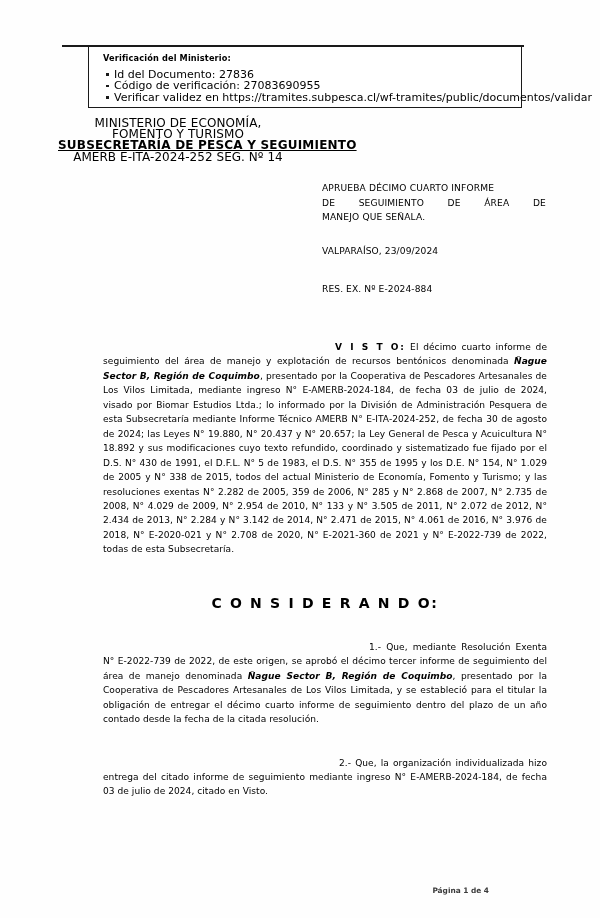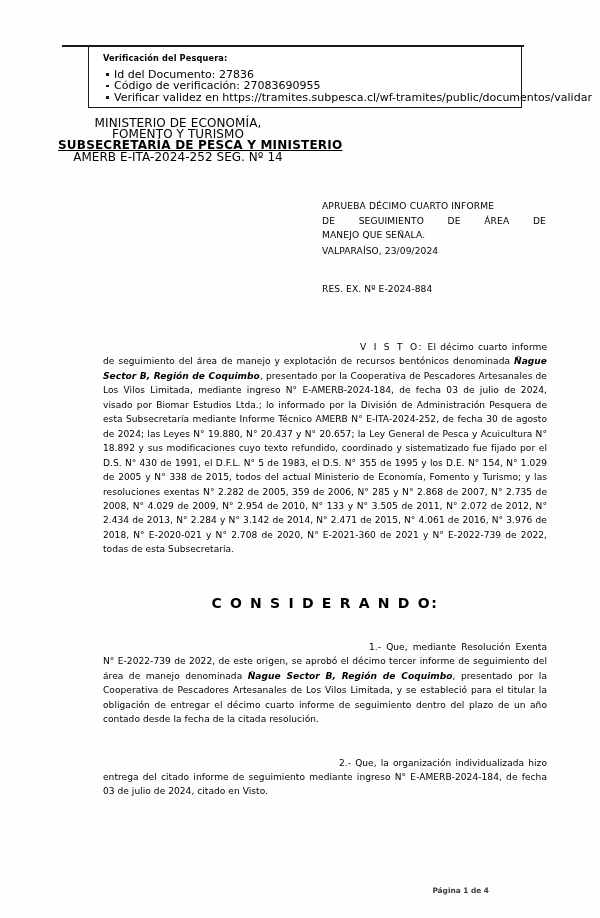--- a/index.html
+++ b/index.html
@@ -103,21 +103,20 @@
   .title-block {
     position: absolute;
     left: 322px;
     top: 181px;
     width: 224px;
     font-size: 9.1px;
     line-height: 14.6px;
     text-align: justify;
     text-align-last: left;
     letter-spacing: 0.15px;
-    margin-top: 18px;
   }
   .title-block .ln { display: block; }
   .title-block .ln.sp {
     display: flex;
     justify-content: space-between;
   }
 
   .place-date {
     position: absolute;
     left: 322px;
@@ -154,23 +153,22 @@
   }
   .lead-in-2 {
     display: inline-block;
     width: 266px;
   }
   .lead-in-3 {
     display: inline-block;
     width: 236px;
   }
   .spaced {
-    font-weight: normal;
+    font-weight: bold;
     letter-spacing: 1.6px;
-    margin-left: 25px;
   }
   .bi {
     font-weight: bold;
     font-style: italic;
   }
   .section-head {
     margin: 0;
     text-align: center;
     font-size: 14px;
     font-weight: bold;
@@ -193,32 +191,32 @@
     color: #3a3a3a;
   }
 </style>
 </head>
 <body>
 
 <div class="page">
 
   <div class="verif-rule"></div>
   <div class="verif-box">
-    <div class="verif-title">Verificación del Pesquera:</div>
+    <div class="verif-title">Verificación del Ministerio:</div>
     <ul class="verif-list">
       <li>Id del Documento: 27836</li>
       <li>Código de verificación: 27083690955</li>
       <li>Verificar validez en https://tramites.subpesca.cl/wf-tramites/public/documentos/validar</li>
     </ul>
   </div>
 
   <div class="ministry">
     <span class="ministry-l1">MINISTERIO DE ECONOMÍA,</span>
     <span class="ministry-l2">FOMENTO Y TURISMO</span>
-    <span class="subsecretaria">SUBSECRETARÍA DE PESCA Y MINISTERIO</span>
+    <span class="subsecretaria">SUBSECRETARÍA DE PESCA Y SEGUIMIENTO</span>
     <span class="amerb-code">AMERB E-ITA-2024-252 SEG. Nº 14</span>
   </div>
 
   <div class="title-block">
     <span class="ln">APRUEBA DÉCIMO CUARTO INFORME</span>
     <span class="ln sp">
       <span>DE</span>
       <span>SEGUIMIENTO</span>
       <span>DE</span>
       <span>ÁREA</span>

